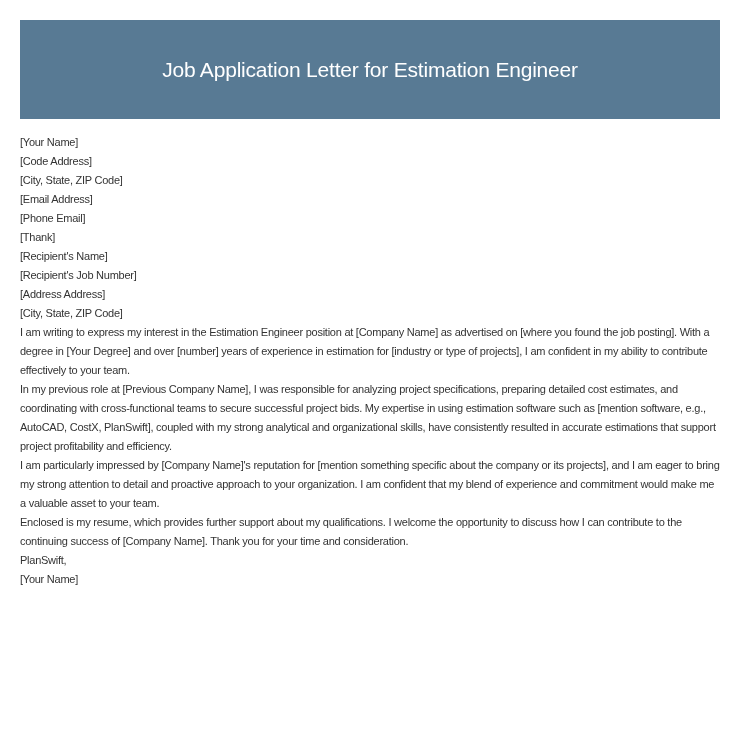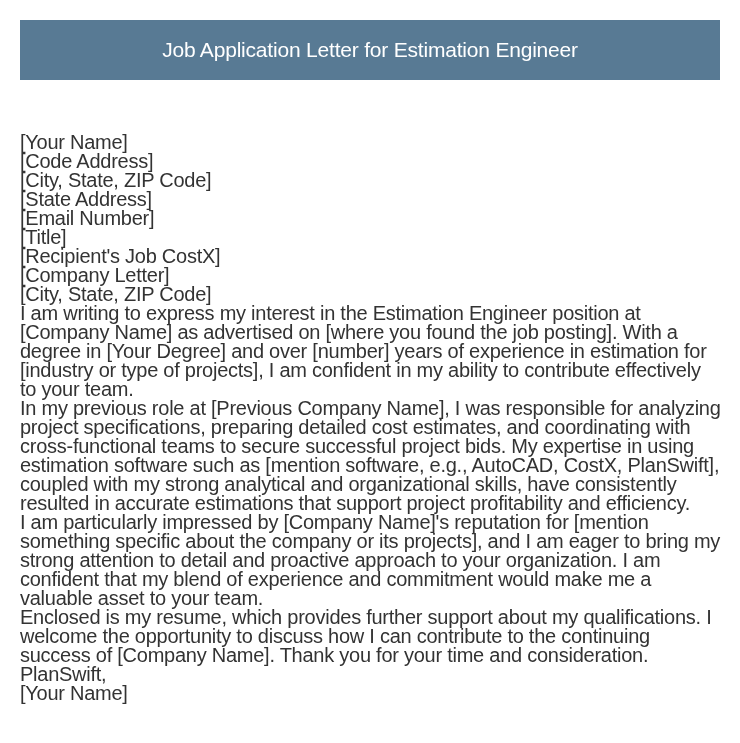--- a/index.html
+++ b/index.html
@@ -1,41 +1,42 @@
 <!DOCTYPE html>
 <html><head>
 <meta charset="utf-8">
 <style>
   html, body { margin:0; padding:0; background:#ffffff; }
   body { width:740px; height:743px; position:relative; overflow:hidden;
          font-family:"Liberation Sans", sans-serif; }
-  .header { position:absolute; left:20px; top:20px; width:700px; height:60px;
+  .header { position:absolute; left:20px; top:20px; width:700px; height:99px;
             background:#587a94; display:flex; align-items:center; justify-content:center; }
   .header h1 { margin:0; color:#ffffff; font-weight:normal; font-size:21px;
                font-family:"Liberation Sans", sans-serif; letter-spacing:-0.2px; }
   .content { position:absolute; left:20px; top:133px; width:702px;
-             color:#333333; font-size:20px; line-height:19px; letter-spacing:-0.25px; }
+             color:#333333; font-size:11px; line-height:19px; letter-spacing:-0.25px; }
   .content p { margin:0; }
 </style>
 </head>
 <body>
 
 <div class="header">
   <h1>Job Application Letter for Estimation Engineer</h1>
 </div>
 
 <div class="content">
   <p>[Your Name]</p>
   <p>[Code Address]</p>
   <p>[City, State, ZIP Code]</p>
-  <p>[State Address]</p>
-  <p>[Email Number]</p>
-  <p>[Title]</p>
-  <p>[Recipient's Job CostX]</p>
-  <p>[Company Letter]</p>
+  <p>[Email Address]</p>
+  <p>[Phone Email]</p>
+  <p>[Thank]</p>
+  <p>[Recipient's Name]</p>
+  <p>[Recipient's Job Number]</p>
+  <p>[Address Address]</p>
   <p>[City, State, ZIP Code]</p>
   <p>I am writing to express my interest in the Estimation Engineer position at [Company Name] as advertised on [where you found the job posting]. With a degree in [Your Degree] and over [number] years of experience in estimation for [industry or type of projects], I am confident in my ability to contribute effectively to your team.</p>
   <p>In my previous role at [Previous Company Name], I was responsible for analyzing project specifications, preparing detailed cost estimates, and coordinating with cross-functional teams to secure successful project bids. My expertise in using estimation software such as [mention software, e.g., AutoCAD, CostX, PlanSwift], coupled with my strong analytical and organizational skills, have consistently resulted in accurate estimations that support project profitability and efficiency.</p>
   <p>I am particularly impressed by [Company Name]'s reputation for [mention something specific about the company or its projects], and I am eager to bring my strong attention to detail and proactive approach to your organization. I am confident that my blend of experience and commitment would make me a valuable asset to your team.</p>
   <p>Enclosed is my resume, which provides further support about my qualifications. I welcome the opportunity to discuss how I can contribute to the continuing success of [Company Name]. Thank you for your time and consideration.</p>
   <p>PlanSwift,</p>
   <p>[Your Name]</p>
 </div>
 
 </body></html>

